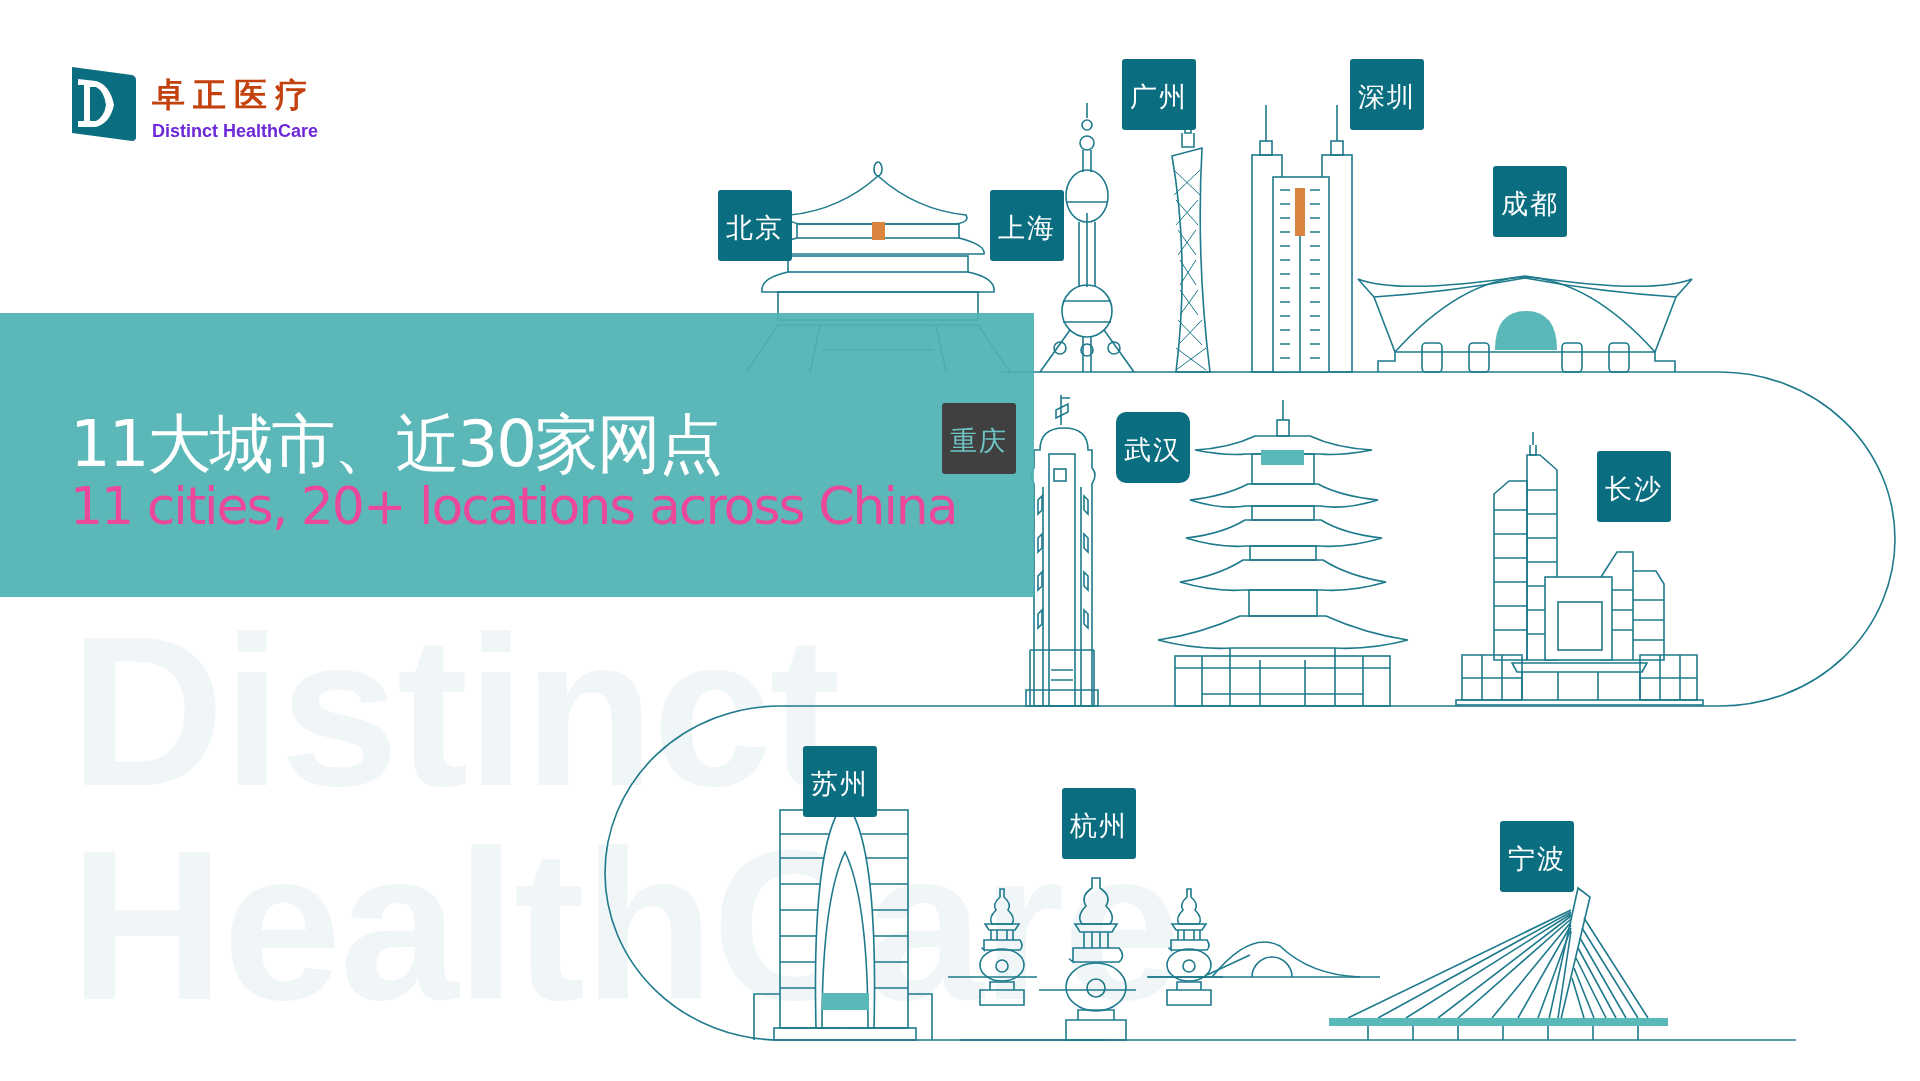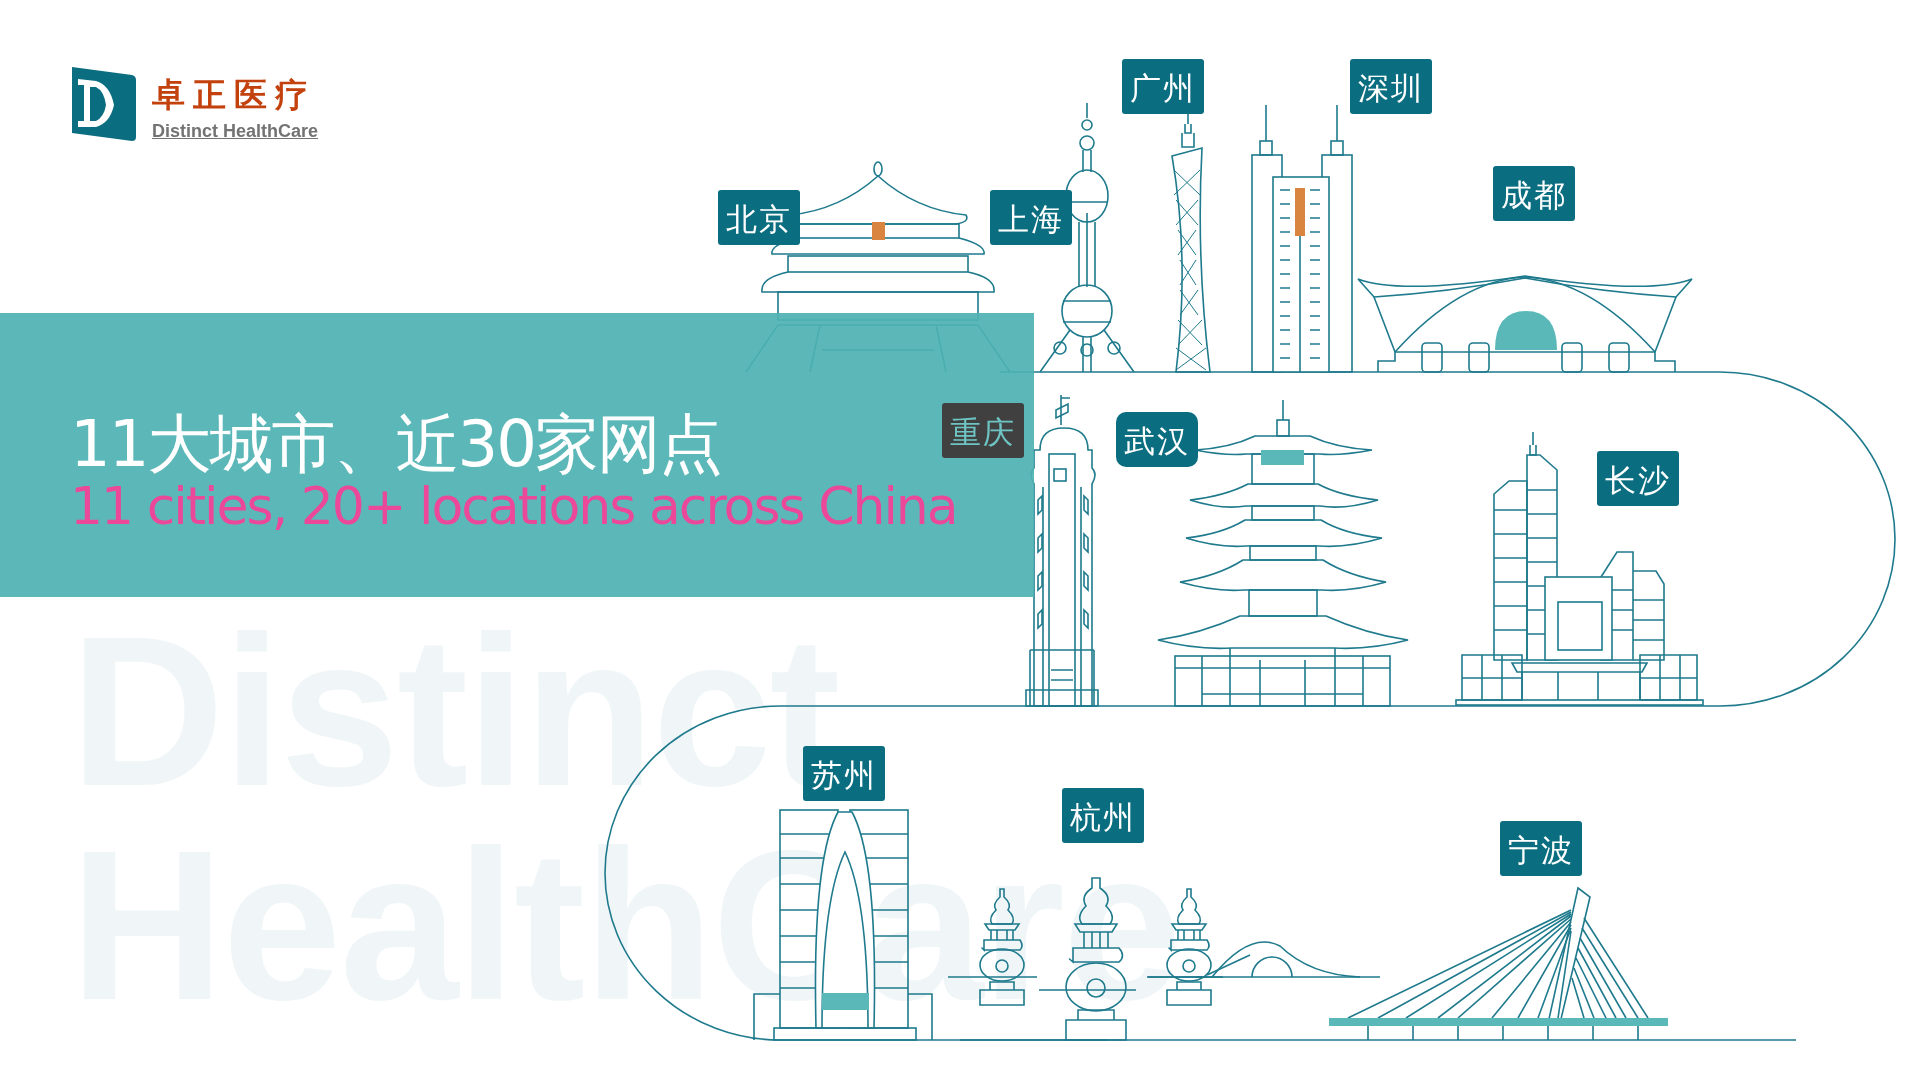--- a/index.html
+++ b/index.html
@@ -3,27 +3,27 @@
 <meta charset="utf-8">
 <style>
   html, body { margin:0; padding:0; }
   body { width:1920px; height:1081px; position:relative; overflow:hidden; background:#ffffff;
          font-family:"DejaVu Sans", sans-serif; }
   .abs { position:absolute; }
   .watermark { position:absolute; left:70px; color:#f0f6f8; font-family:"Liberation Sans", sans-serif;
                font-weight:bold; font-size:214px; line-height:1; letter-spacing:-2px; white-space:nowrap; }
   .logo-icon { left:70px; top:65px; width:68px; height:78px; }
   .logo-cn { left:152px; top:78px; font-size:33px; font-weight:bold; color:#c2410c; letter-spacing:8px; line-height:1; }
-  .logo-en { left:152px; top:122px; font-size:18px; font-weight:bold; color:#737373; line-height:1; font-family:"Liberation Sans", sans-serif;text-decoration:underline; }
+  .logo-en { left:152px; top:122px; font-size:18px; font-weight:bold; color:#6d28d9; line-height:1; font-family:"Liberation Sans", sans-serif; }
   svg.art { position:absolute; left:0; top:0; }
   .banner { left:0; top:313px; width:1034px; height:284px; background:rgba(78,178,178,0.92); }
   .banner-cn { left:70px; top:392px; color:#fff; font-size:64px; line-height:1; font-family:"DejaVu Sans", sans-serif; font-weight:normal; letter-spacing:-2px;margin-top:20px; }
   .banner-en { left:70px; top:480px; color:#ec4899; font-size:52px; line-height:1; font-family:"DejaVu Sans", sans-serif; letter-spacing:-2px; }
-  .city { position:absolute; background:#0b6e80; color:#fff; font-size:31px; line-height:43px; height:39px;
-          padding:8px 8px; border-radius:3px; letter-spacing:2px; white-space:nowrap; }
+  .city { position:absolute; background:#0b6e80; color:#fff; font-size:27px; line-height:43px; height:39px;
+          padding:16px 8px; border-radius:3px; letter-spacing:2px; white-space:nowrap; }
   .city.dim { background:#404040; color:#6ec3c3; }
 </style>
 </head>
 <body>
 
 <div class="watermark" style="top:604px;">Distinct</div>
 <div class="watermark" style="top:818px;">HealthCare</div>
 
 <div class="abs logo-icon">
   <svg width="68" height="78" viewBox="0 0 68 78">

